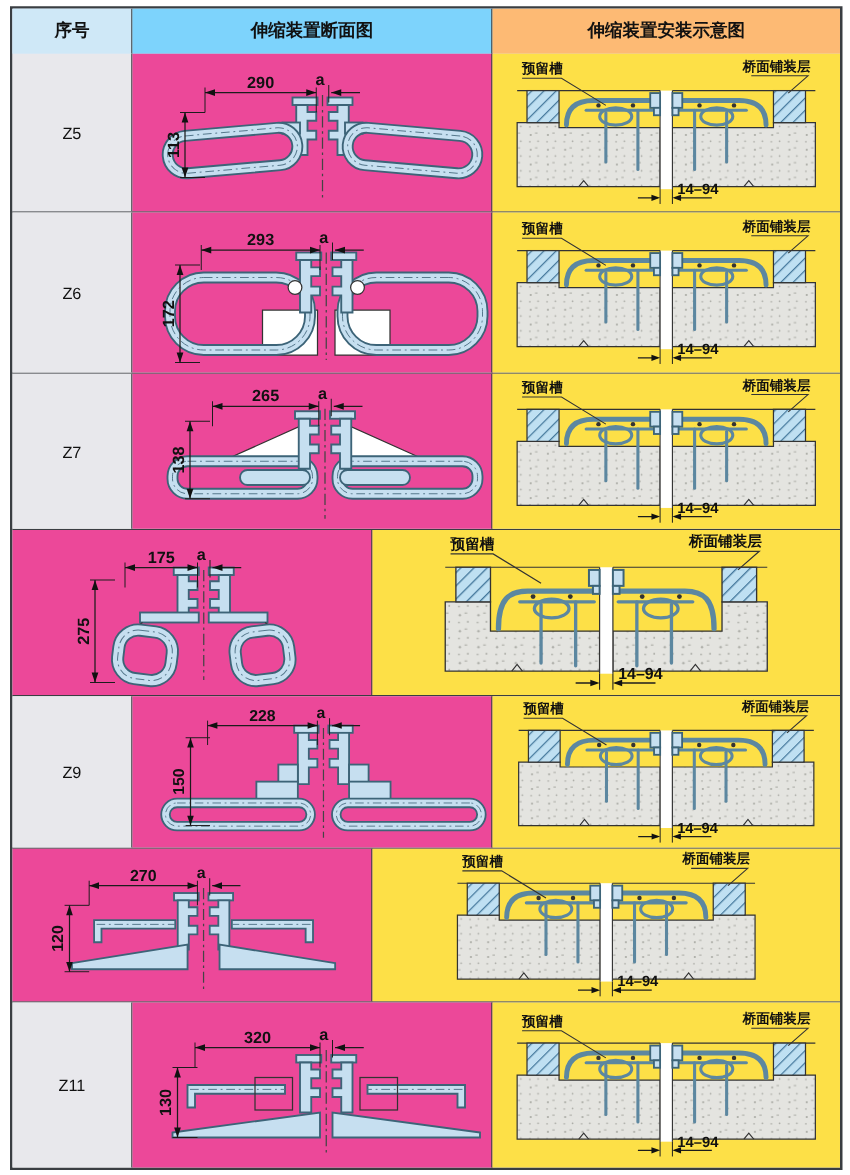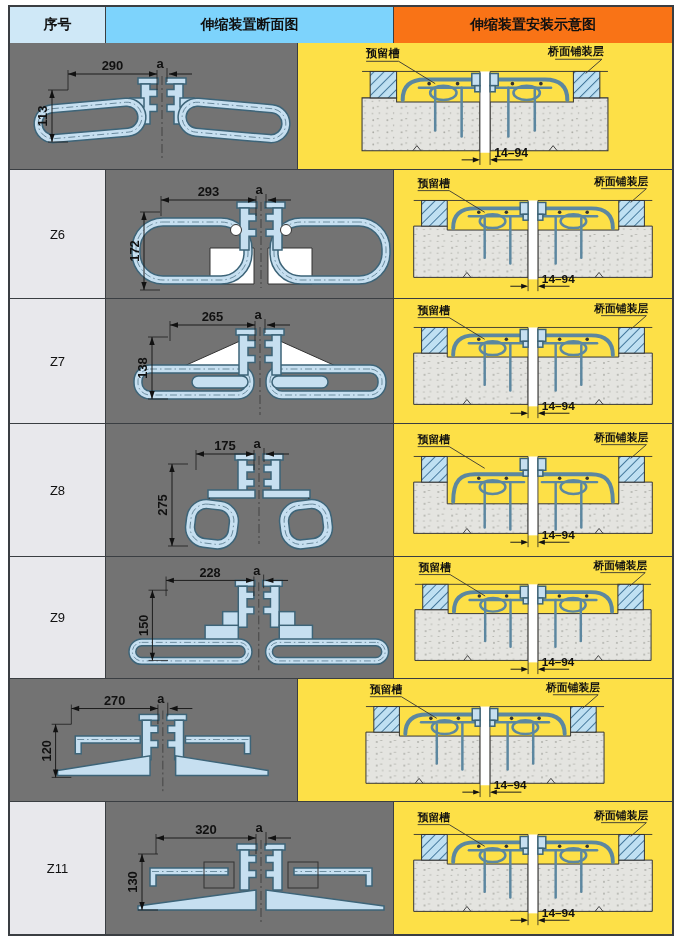--- a/index.html
+++ b/index.html
@@ -3,24 +3,24 @@
 <meta charset="utf-8">
 <style>
   html,body{margin:0;padding:0;background:#fff;}
   body{width:680px;height:940px;position:relative;font-family:"Liberation Sans",sans-serif;}
   #table{position:absolute;left:8px;top:5px;width:662px;border:2px solid #3a3e42;background:#fff;}
   .trow{display:flex;border-top:1.5px solid #3a3e42;}
   .trow:first-child{border-top:none;}
   .hrow{height:36px;background:#cfe8f7;}
   .c1{width:95px;flex:0 0 95px;border-right:1.5px solid #3a3e42;display:flex;align-items:center;justify-content:center;background:#e8e8ec;}
   .hrow .c1{background:#cfe8f7;}
-  .c2{width:287px;flex:0 0 287px;border-right:1.5px solid #3a3e42;display:flex;align-items:center;justify-content:center;background:#737373;overflow:hidden;}
+  .c2{width:287px;flex:0 0 287px;border-right:1.5px solid #3a3e42;display:flex;align-items:center;justify-content:center;background:#ec4899;overflow:hidden;}
   .hrow .c2{background:#7dd3fc;}
   .c3{flex:1 1 auto;display:flex;align-items:center;justify-content:center;background:#fde047;overflow:hidden;}
-  .hrow .c3{background:#f97316;}
+  .hrow .c3{background:#fdba74;}
   .hlabel{font-weight:bold;font-size:14px;color:#111;}
   .rid{font-size:13px;color:#111;}
   svg.dwg{display:block;width:100%;height:100%;}
   
   .dim{stroke:#1c1c1c;stroke-width:1;}
   .ext{stroke:#1c1c1c;stroke-width:0.8;}
   .ah{fill:#111;}
   .dt{font:bold 13px "Liberation Sans",sans-serif;fill:#111;}
   .dt2{font:bold 12px "Liberation Sans",sans-serif;fill:#111;}
   .lbl{font:bold 11px "Liberation Sans",sans-serif;fill:#111;}
@@ -59,20 +59,23 @@
     </div>
     <div class="c2">
       <span class="hlabel">伸缩装置断面图</span>
     </div>
     <div class="c3">
       <span class="hlabel">伸缩装置安装示意图</span>
     </div>
   </div>
   <div id="rows">
       <div class="trow" style="height:126px">
+        <div class="c1">
+          <span class="rid">Z5</span>
+        </div>
         <div class="c2">
           <svg class="dwg" viewBox="0 0 287 124" preserveAspectRatio="xMidYMid meet">
             <g>
               <rect x="128" y="34" width="20" height="6" class="prof"></rect>
               <path class="prof" d="M131,40 h9 v5.6000000000000005 h7 v7 h-7 v8 h7 v7 h-7 v12.399999999999999 h-9 z"></path>
               <rect x="120" y="54" width="14" height="9" class="prof"></rect>
               <g transform="rotate(-5 85 76)">
                 <path class="prof" fill-rule="evenodd" d="M43,57 h74 a19,19 0 0 1 19,19 v0 a19,19 0 0 1 -19,19 h-74 a19,19 0 0 1 -19,-19 v0 a19,19 0 0 1 19,-19 z M43,65 h74 a11,11 0 0 1 11,11 v0 a11,11 0 0 1 -11,11 h-74 a11,11 0 0 1 -11,-11 v0 a11,11 0 0 1 11,-11 z"></path>
                 <path class="mid" d="M43,61 h74 a15,15 0 0 1 15,15 v0 a15,15 0 0 1 -15,15 h-74 a15,15 0 0 1 -15,-15 v0 a15,15 0 0 1 15,-15 z"></path>
               </g>
@@ -328,23 +331,20 @@
             <line x1="146" y1="108" x2="146" y2="120" class="ext"></line>
             <line x1="118" y1="115" x2="134" y2="115" class="dim"></line>
             <polygon class="ah" points="136,115 129,112.5 129,117.5"></polygon>
             <line x1="148" y1="115" x2="178" y2="115" class="dim"></line>
             <polygon class="ah" points="146,115 153,112.5 153,117.5"></polygon>
             <text x="150" y="112" class="dt2">14–94</text>
           </svg>
         </div>
       </div>
       <div class="trow" style="height:132px">
-        <div class="c1">
-          <span class="rid">Z8</span>
-        </div>
         <div class="c2">
           <svg class="dwg" viewBox="0 0 287 124" preserveAspectRatio="xMidYMid meet">
             <g>
               <rect x="129" y="26" width="20" height="6" class="prof"></rect>
               <path class="prof" d="M132,32 h9 v5.040000000000001 h7 v7 h-7 v7.2 h7 v7 h-7 v9.759999999999998 h-9 z"></path>
               <rect x="102" y="62" width="47" height="8" class="prof"></rect>
               <line x1="104" y1="70" x2="90" y2="80" class="thin"></line>
               <g transform="rotate(7 104 96)">
                 <path class="prof" fill-rule="evenodd" d="M100,72 h12 a20,20 0 0 1 20,20 v8 a20,20 0 0 1 -20,20 h-12 a20,20 0 0 1 -20,-20 v-8 a20,20 0 0 1 20,-20 z M100,81 h12 a11,11 0 0 1 11,11 v8 a11,11 0 0 1 -11,11 h-12 a11,11 0 0 1 -11,-11 v-8 a11,11 0 0 1 11,-11 z"></path>
                 <path class="mid" d="M100,76.5 h12 a15.5,15.5 0 0 1 15.5,15.5 v8 a15.5,15.5 0 0 1 -15.5,15.5 h-12 a15.5,15.5 0 0 1 -15.5,-15.5 v-8 a15.5,15.5 0 0 1 15.5,-15.5 z"></path>

